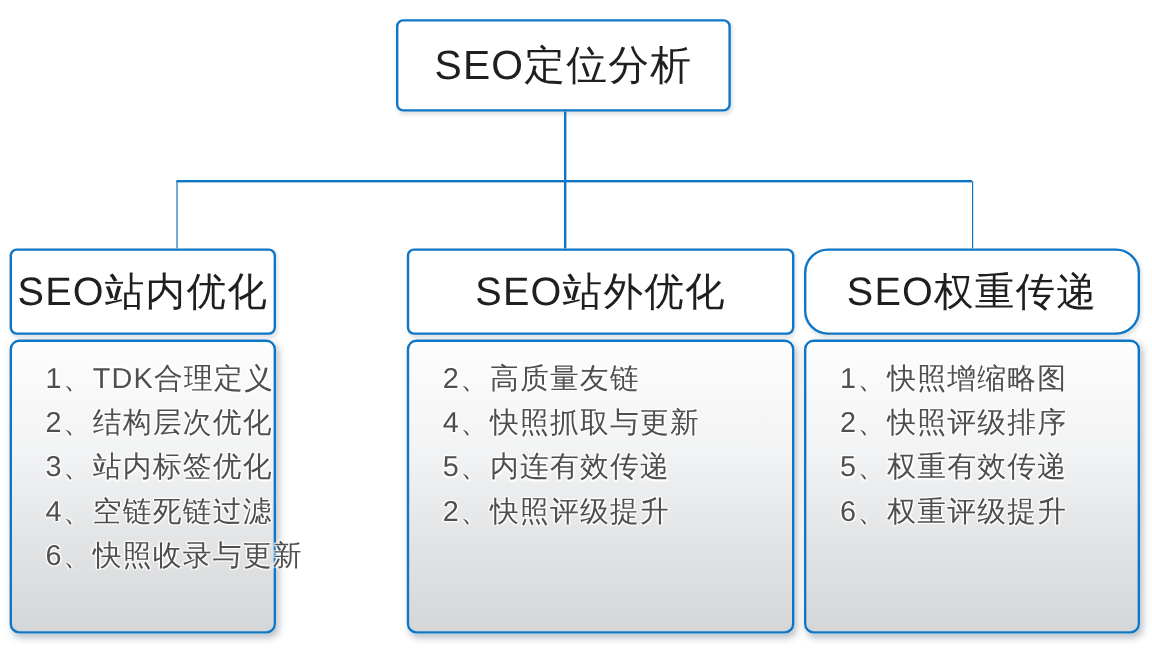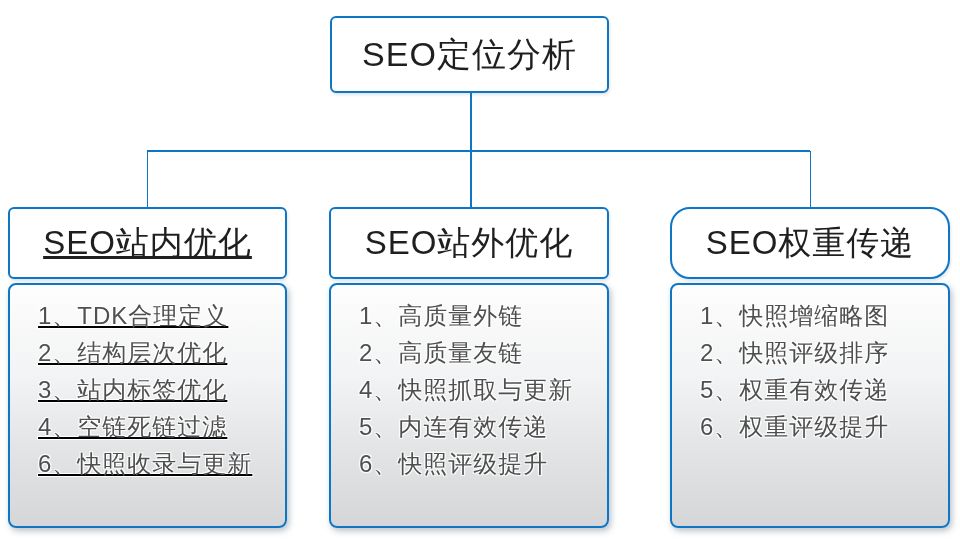--- a/index.html
+++ b/index.html
@@ -28,22 +28,22 @@
     box-shadow:1px 2px 3px rgba(90,110,130,.18);
   }
   .node span{
     font-size:33px;
     letter-spacing:1px;
     white-space:nowrap;
   }
   .root-node{left:330px;top:16px;width:279px;height:77px;}
   .root-node span{font-size:34px;}
   .header-node{top:207px;height:72px;}
-  .col1{left:8px;width:279px;text-decoration:underline;}
-  .col2{left:329px;width:280px;}
+  .col1{left:8px;width:222px;}
+  .col2{left:339px;width:323px;}
   .col3{left:670px;width:280px;border-radius:20px;}
   .list-box{
     position:absolute;
     top:283px;height:245px;
     border:2px solid var(--accent);
     border-radius:8px;
     background:linear-gradient(180deg,#fdfdfd 0%,#f2f3f4 38%,#e2e4e5 68%,#d4d6d8 100%);
     box-shadow:2px 3px 6px rgba(60,80,100,.35);
     padding:12px 0 0 28px;
   }
@@ -88,25 +88,24 @@
     <div class="list-item">2、结构层次优化</div>
     <div class="list-item">3、站内标签优化</div>
     <div class="list-item">4、空链死链过滤</div>
     <div class="list-item">6、快照收录与更新</div>
   </div>
 
   <div class="node header-node col2">
     <span>SEO站外优化</span>
   </div>
   <div class="list-box col2">
-    <div class="list-item">1、高质量外链</div>
     <div class="list-item">2、高质量友链</div>
     <div class="list-item">4、快照抓取与更新</div>
     <div class="list-item">5、内连有效传递</div>
-    <div class="list-item">6、快照评级提升</div>
+    <div class="list-item">2、快照评级提升</div>
   </div>
 
   <div class="node header-node col3">
     <span>SEO权重传递</span>
   </div>
   <div class="list-box col3">
     <div class="list-item">1、快照增缩略图</div>
     <div class="list-item">2、快照评级排序</div>
     <div class="list-item">5、权重有效传递</div>
     <div class="list-item">6、权重评级提升</div>

